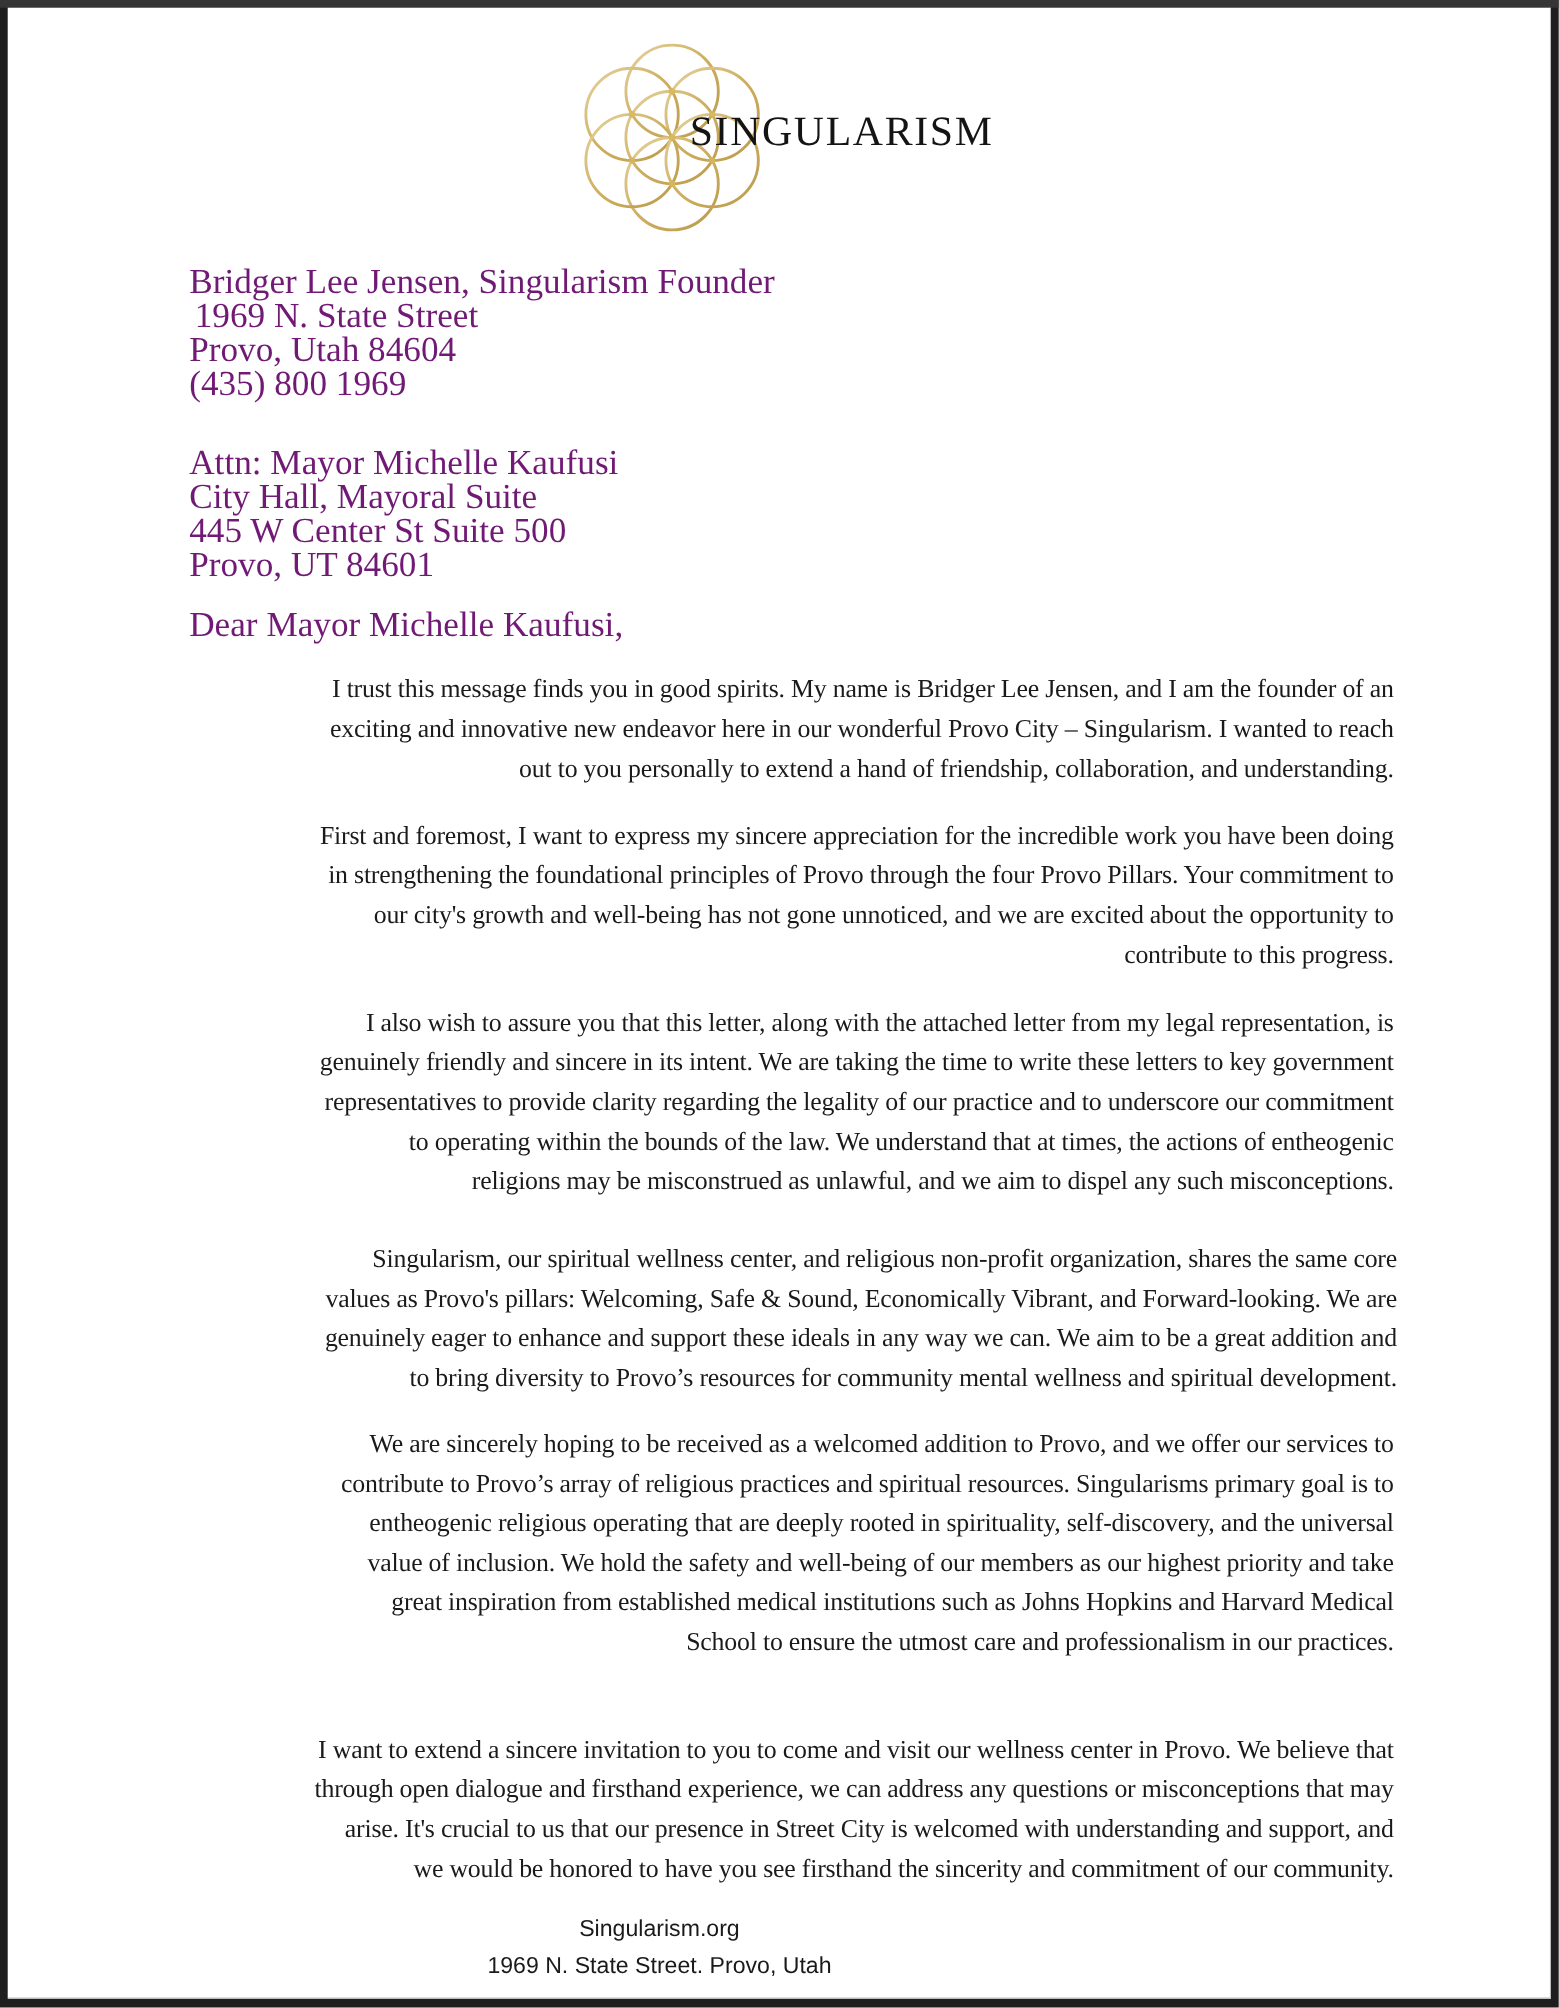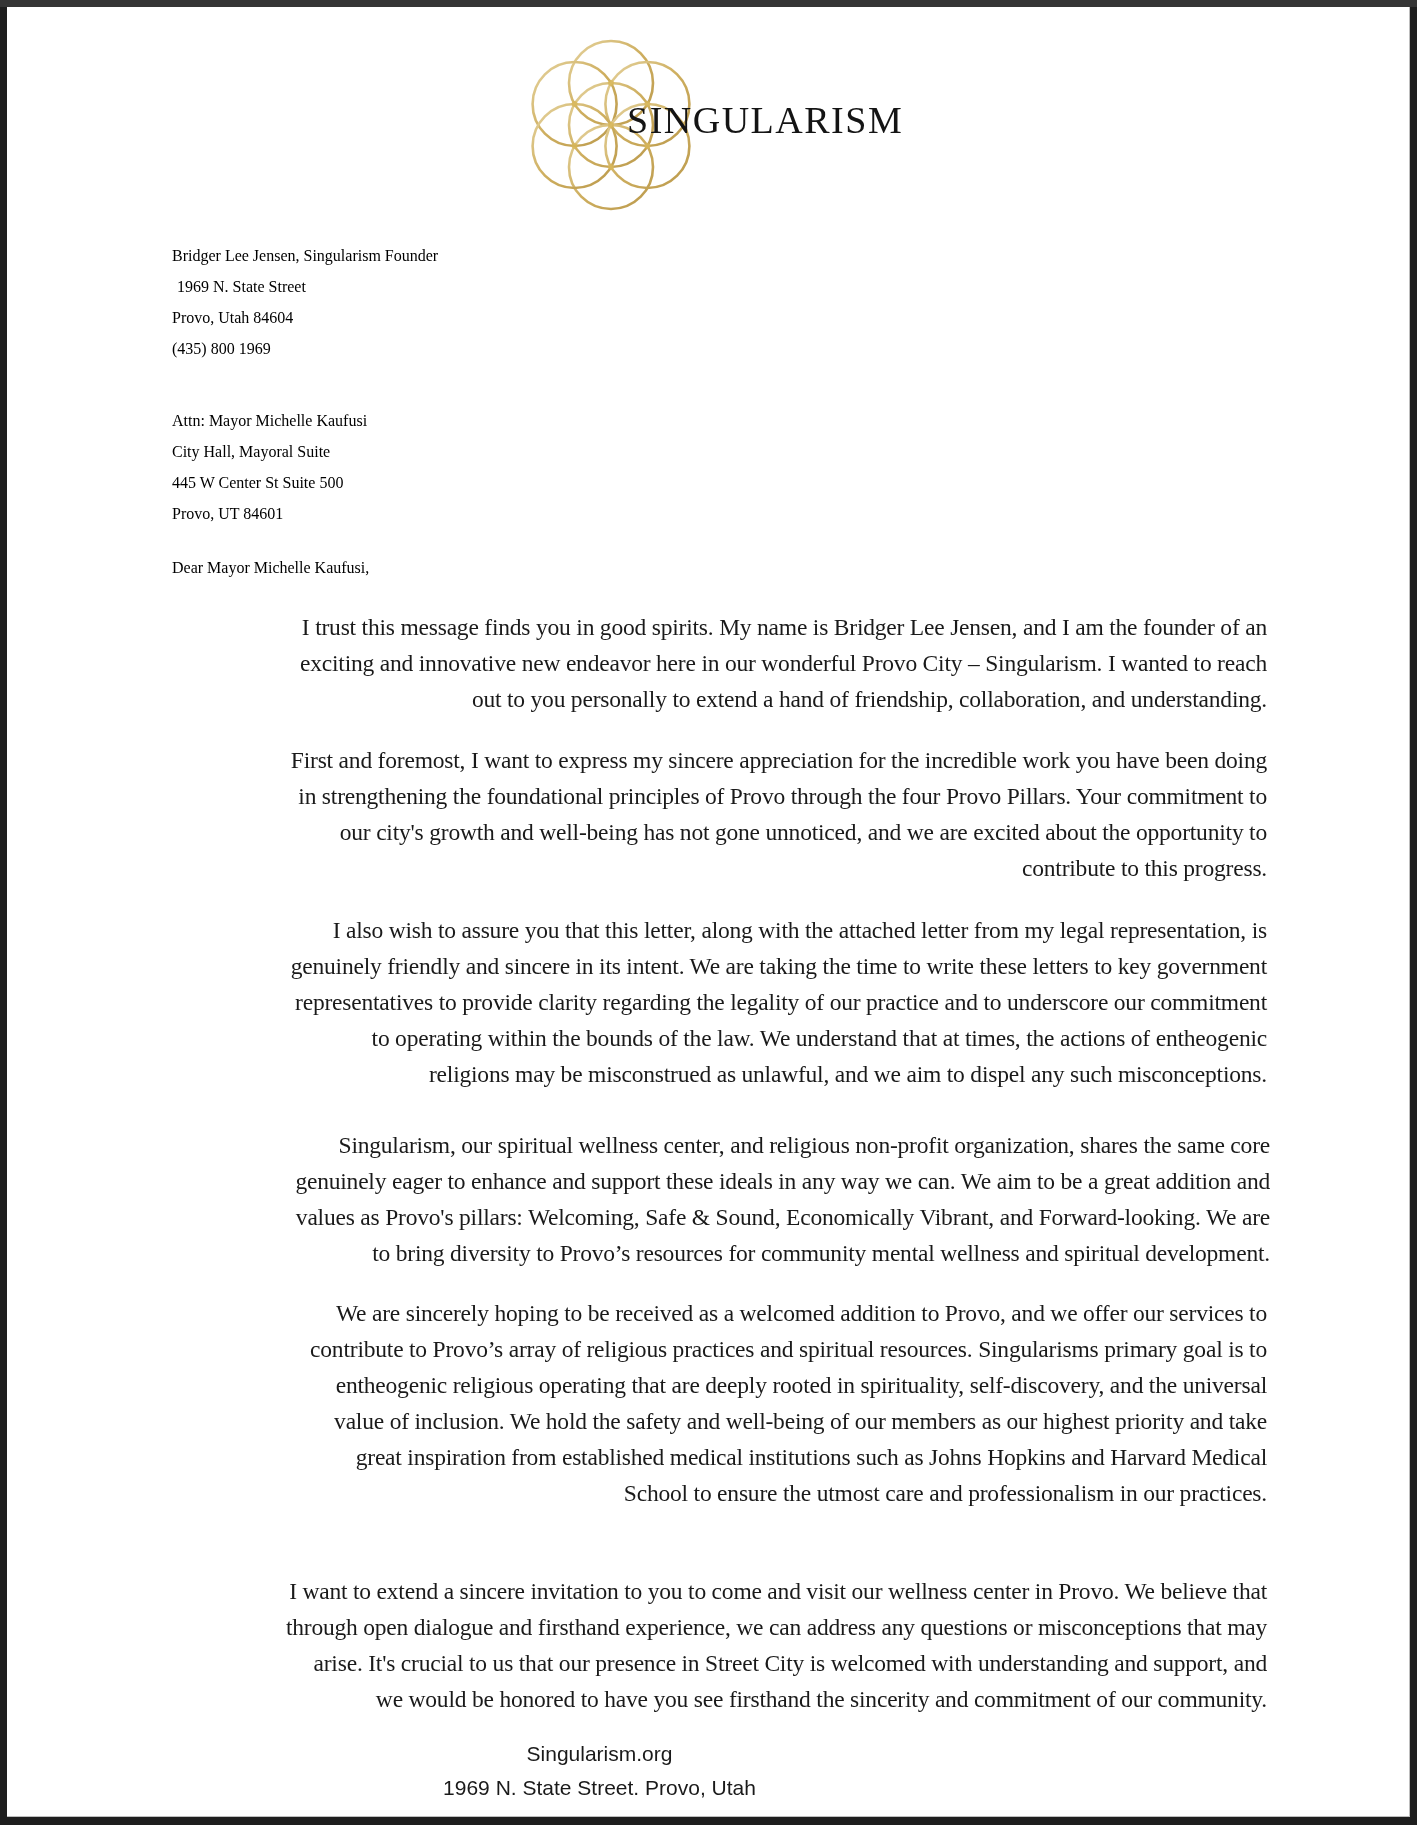--- a/index.html
+++ b/index.html
@@ -12,21 +12,21 @@
   .page {
     position: absolute; left: 7px; top: 7px; width: 1403px; height: 1810px;
     background: #ffffff; box-shadow: inset -1px 0 0 #bdbdbd, inset 0 -1px 0 #bdbdbd;
   }
   .logo { position: absolute; left: 514px; top: 28px; width: 400px; height: 180px; }
   .logo svg { position: absolute; left: 0; top: 0; }
   .logo-word {
     position: absolute; left: 106px; top: 63px; font-family: "Liberation Serif", serif;
     font-size: 38px; letter-spacing: 1.5px; color: #141414; white-space: nowrap;
   }
-  .text { color: #000000; font-size: 16px; line-height: 31px; position: absolute; }
+  .text { color: #701a75; font-size: 32px; line-height: 31px; position: absolute; }
   .block { position: absolute; left: 165px; }
   .block div { white-space: nowrap; }
   .para {
     position: absolute; left: 165px; width: 1095px; font-size: 23.5px;
     line-height: 36px; color: #1a1a1a; letter-spacing: -0.2px;
   }
   .para div { white-space: nowrap; text-align: right; }
   .footer {
     position: absolute; left: 0; width: 1185px; text-align: center;
     font-family: "Liberation Sans", sans-serif; font-size: 21px; color: #1a1a1a; line-height: 34px;
@@ -102,22 +102,22 @@
   <div class="para" style="top:905px;">
     <div>I also wish to assure you that this letter, along with the attached letter from my legal representation, is</div>
     <div>genuinely friendly and sincere in its intent. We are taking the time to write these letters to key government</div>
     <div>representatives to provide clarity regarding the legality of our practice and to underscore our commitment</div>
     <div>to operating within the bounds of the law. We understand that at times, the actions of entheogenic</div>
     <div>religions may be misconstrued as unlawful, and we aim to dispel any such misconceptions.</div>
   </div>
 
   <div class="para" style="top:1120px; left:168px;">
     <div>Singularism, our spiritual wellness center, and religious non-profit organization, shares the same core</div>
+    <div>values as Provo's pillars: Welcoming, Safe &amp; Sound, Economically Vibrant, and Forward-looking. We are</div>
     <div>genuinely eager to enhance and support these ideals in any way we can. We aim to be a great addition and</div>
-    <div>values as Provo's pillars: Welcoming, Safe &amp; Sound, Economically Vibrant, and Forward-looking. We are</div>
     <div>to bring diversity to Provo’s resources for community mental wellness and spiritual development.</div>
   </div>
 
   <div class="para" style="top:1288px;">
     <div>We are sincerely hoping to be received as a welcomed addition to Provo, and we offer our services to</div>
     <div>contribute to Provo’s array of religious practices and spiritual resources. Singularisms primary goal is to</div>
     <div>entheogenic religious operating that are deeply rooted in spirituality, self-discovery, and the universal</div>
     <div>value of inclusion. We hold the safety and well-being of our members as our highest priority and take</div>
     <div>great inspiration from established medical institutions such as Johns Hopkins and Harvard Medical</div>
     <div>School to ensure the utmost care and professionalism in our practices.</div>

